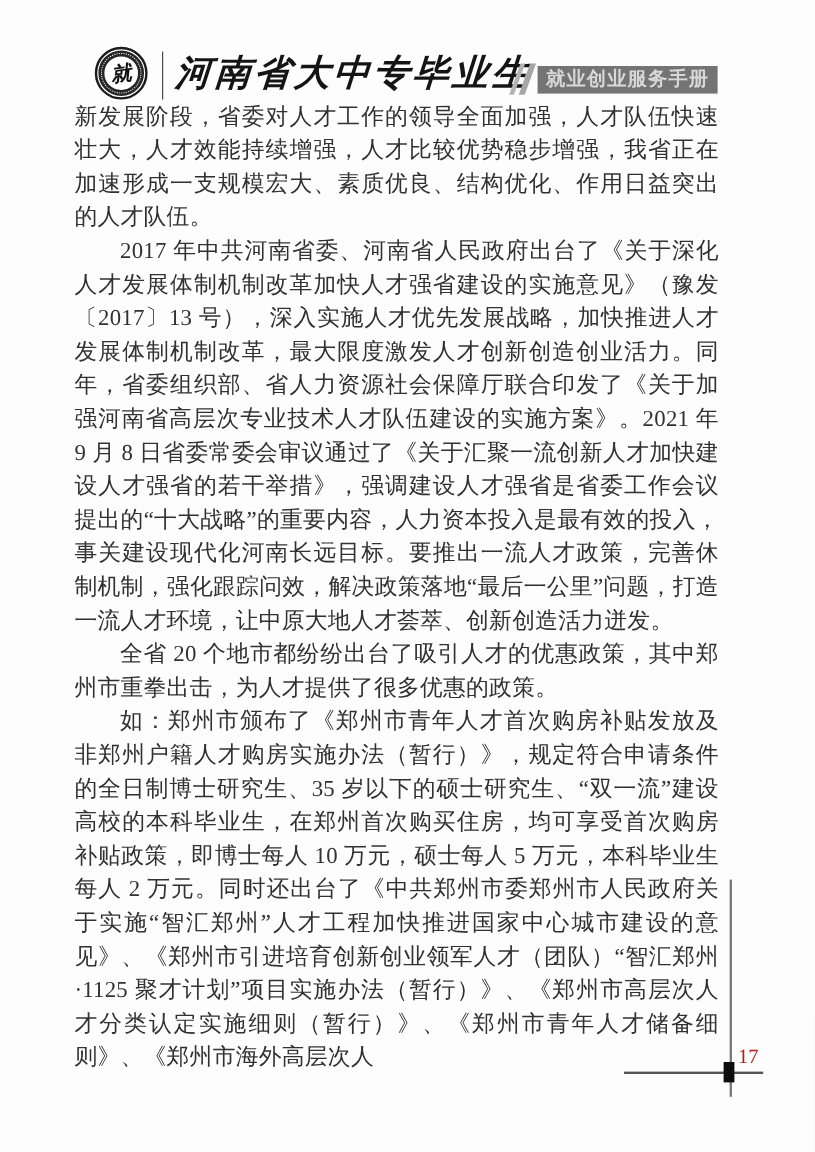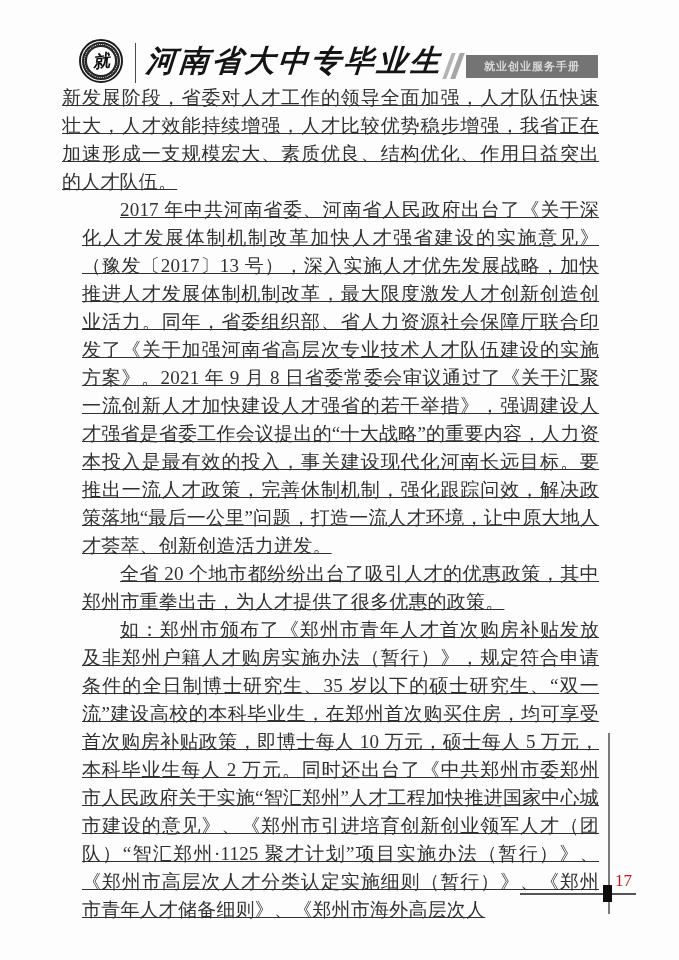--- a/index.html
+++ b/index.html
@@ -26,31 +26,31 @@
   .brand-divider { position:absolute; left:73px; top:5px; width:1px; height:40px; background:#4a4a4a; }
 
   .brand-title { position:absolute; left:84px; top:3px; white-space:nowrap;
                  font-size:30px; font-weight:700; font-style:italic;
                  letter-spacing:3px; color:#141414; transform:skewX(-4deg); }
 
   .badge-group { position:absolute; right:18px; top:15px; height:26px;
                  display:flex; align-items:center; }
   .slash { width:5px; height:26px; background:#a6a6a6; transform:skewX(-20deg); margin-right:4px; }
   .slash.thin { width:4px; background:#b4b4b4; }
-  .badge { height:23px; line-height:23px; padding:0 18px; margin-left:2px;
+  .badge { height:23px; line-height:23px; padding:0 7px; margin-left:2px;
            background:#747474; color:#d8d8d8;
            font-family:"Liberation Sans","DejaVu Sans",sans-serif;
-           font-size:11px; font-weight:700; letter-spacing:1px; white-space:nowrap; }
+           font-size:16px; font-weight:700; letter-spacing:1px; white-space:nowrap; }
 
   
   .body-text { position:absolute; left:62px; top:84px; width:537px;
                font-size:19px; line-height:28px; color:#313131;
-               text-align:justify; letter-spacing:0.2px;text-decoration:underline; }
+               text-align:justify; letter-spacing:0.2px; }
   .body-text p { margin:0; }
-  .body-text p.indent { text-indent:2em;margin-left:20px; }
+  .body-text p.indent { text-indent:2em; }
 
   
   .footer-vline { position:absolute; left:608px; top:733px; width:2px; height:181px; background:#7a7a7a; }
   .footer-hline { position:absolute; left:520px; top:893px; width:116px; height:2px; background:#565656; }
   .pagenum-block { position:absolute; left:603px; top:885px; width:9px; height:17px; background:#0d0d0d; }
   .pagenum { position:absolute; left:615px; top:871px; font-size:17px; color:#b91c1c;
              font-family:"Liberation Serif","DejaVu Serif",serif; }
 </style>
 </head>
 <body>

